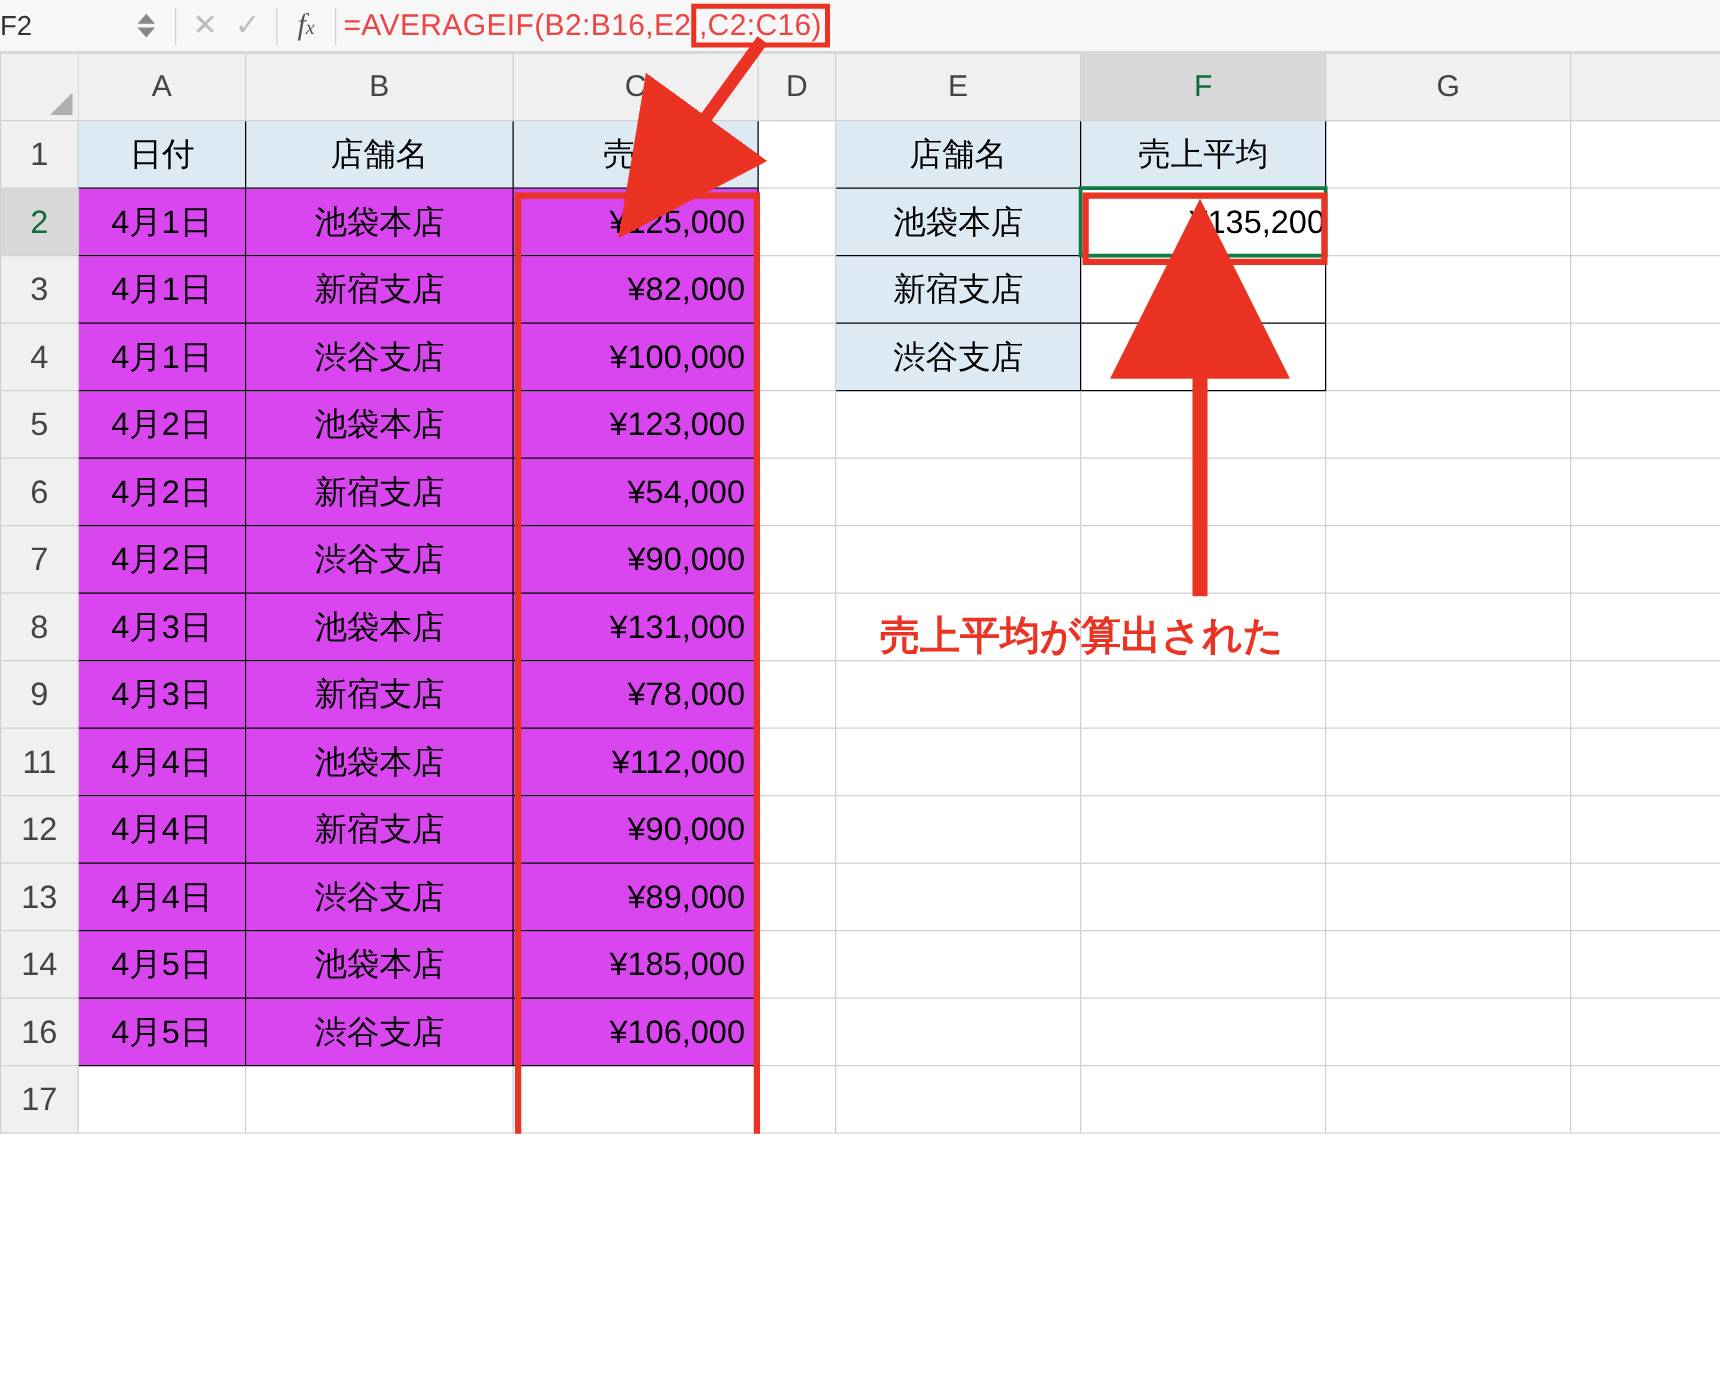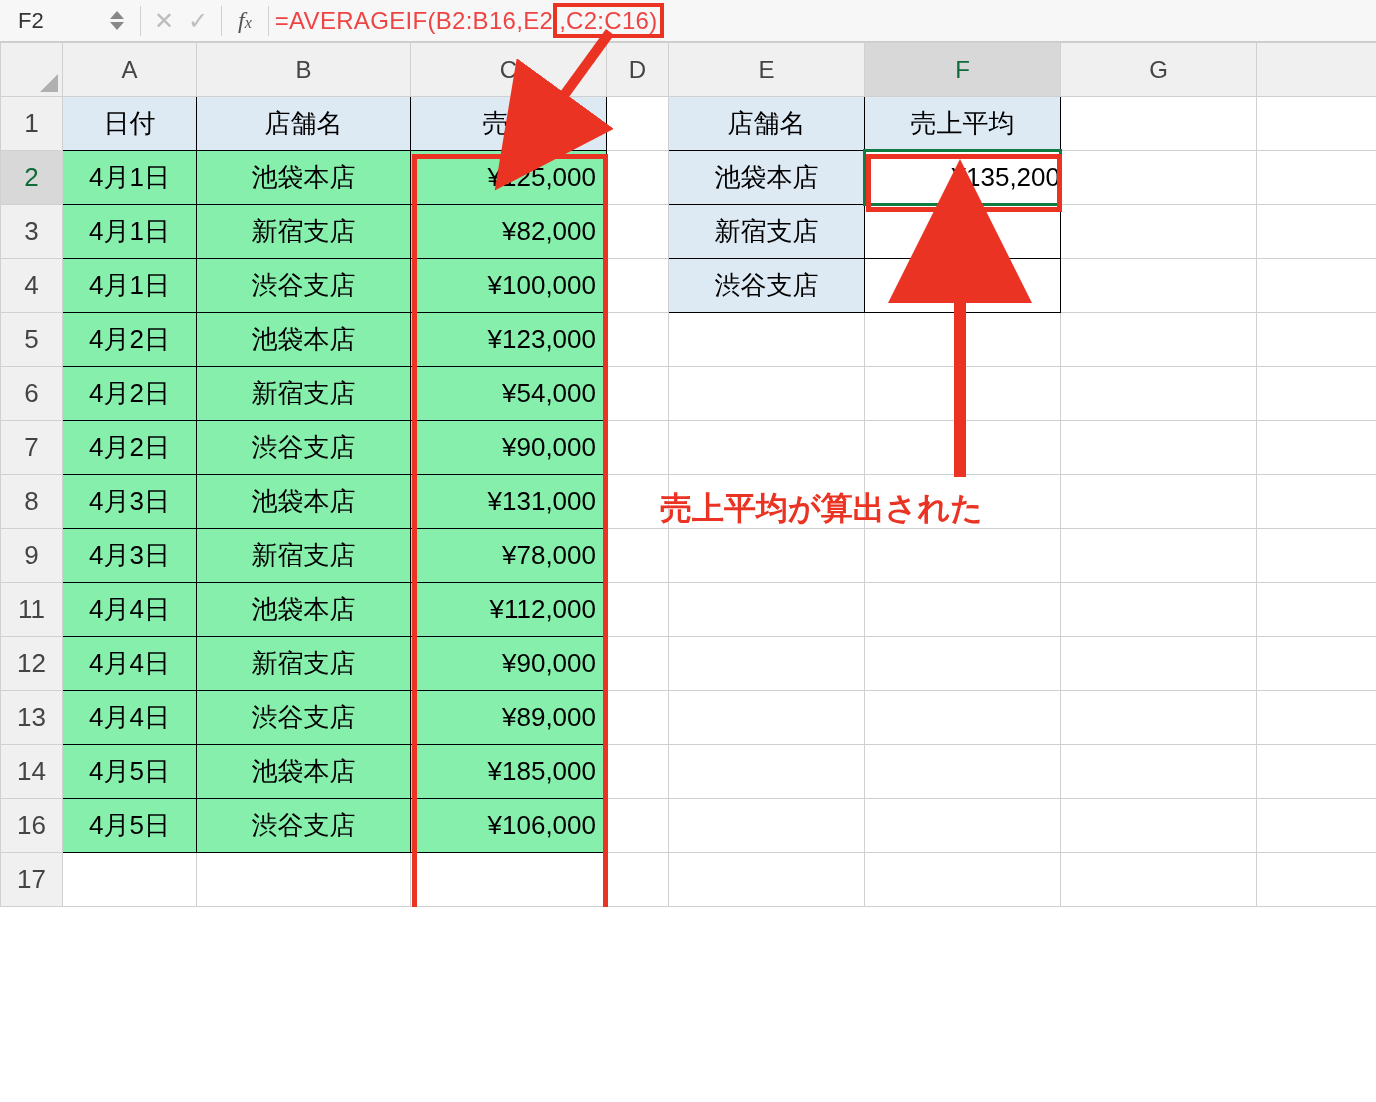--- a/index.html
+++ b/index.html
@@ -15,21 +15,20 @@
   
   .formula-bar {
     display: flex;
     align-items: center;
     height: 42px;
     border-bottom: 1px solid #ccc;
     background: #f7f7f7;
   }
   .name-box {
     width: 110px;
-    padding-left: 18px;
     font-size: 22px;
     color: #333;
   }
   .spinner {
     display: flex; flex-direction: column;
     margin-right: 10px;
   }
   .spinner .tri {
     width: 0; height: 0; border-left: 7px solid transparent; border-right: 7px solid transparent;
   }
@@ -69,21 +68,21 @@
     width:0;height:0;border-left:18px solid transparent;border-bottom:18px solid #b0b0b0;
   }
   .rowhdr { background: #f0f0f0; text-align: center; color: #444; font-size: 24px; width:62px;}
   .rowhdr.sel { background: #d8d8d8; color: #0f6b3a; }
   .colA{width:134px;} .colB{width:214px;} .colC{width:196px;} .colD{width:62px;}
   .colE{width:196px;} .colF{width:196px;} .colG{width:196px;}
   .cell { padding: 0 10px; background:#fff;}
   .hdrcell {
     background: #dde9f3; text-align: center; border: 1px solid #000 !important;
   }
-  .datacell { border: 1px solid #000 !important; background:#86efac; text-align: center;}
+  .datacell { border: 1px solid #000 !important; background:#d946ef; text-align: center;}
   .datacell.right { text-align: right; padding-right: 10px;}
   .ehdr { background: #dde9f3; text-align:center; border: 1px solid #000 !important;}
   
   .selcell {
     position: relative;
     border: 1px solid #000 !important;
     text-align: right; padding-right:10px; background:#fff;
   }
   .selcell::after{
     content:""; position:absolute; inset:-2px;
@@ -340,15 +339,15 @@
   <svg width="80" height="270">
     <defs>
           <marker id="ah2" markerWidth="12" markerHeight="12" refX="6" refY="6" orient="auto">
       <path d="M0,0 L12,6 L0,12 Z" fill="#eb3323"></path>
           </marker>
         </defs>
     <line x1="40" y1="260" x2="40" y2="14" stroke="#eb3323" stroke-width="12" marker-end="url(#ah2)"></line>
   </svg>
 </div>
 
-<div class="annot-text" style="left:660px; top:445px;">売上平均が算出された</div>
+<div class="annot-text" style="left:704px; top:445px;">売上平均が算出された</div>
 
 </div>
 
 </body></html>

